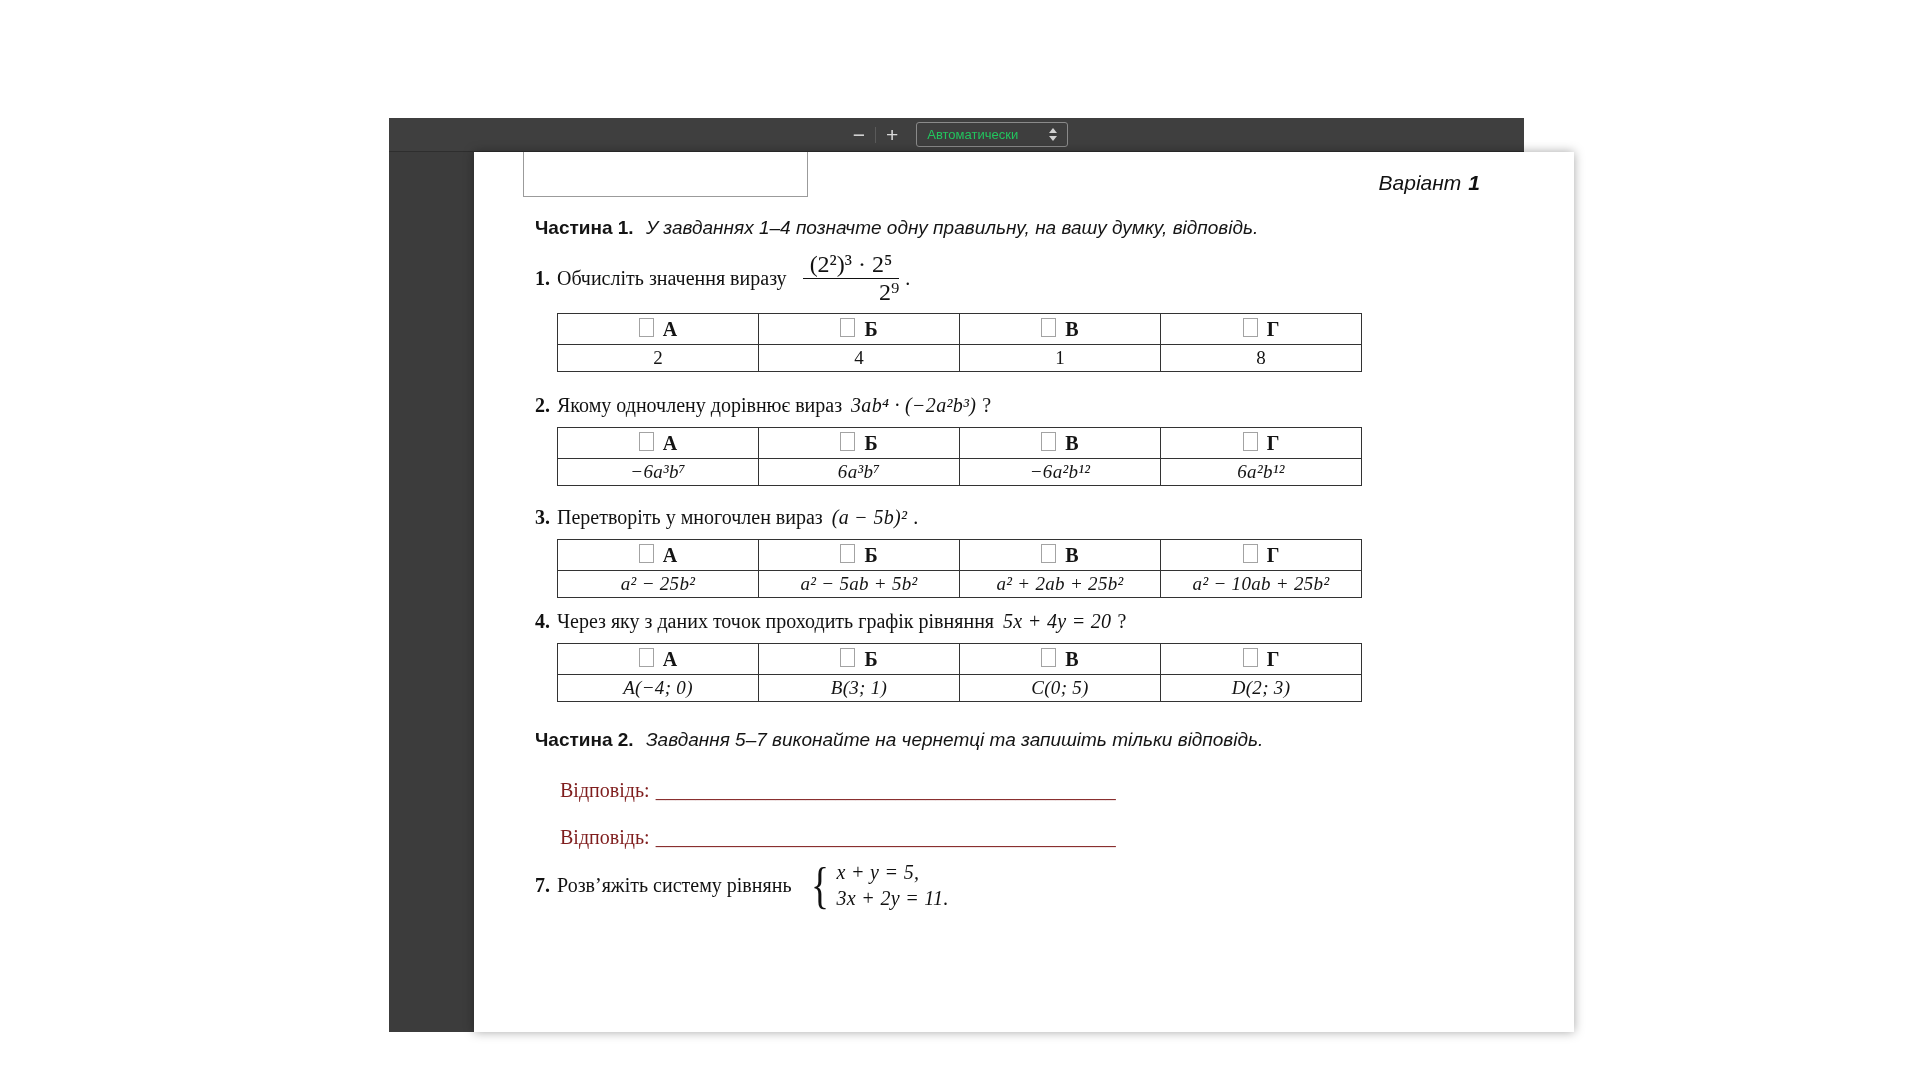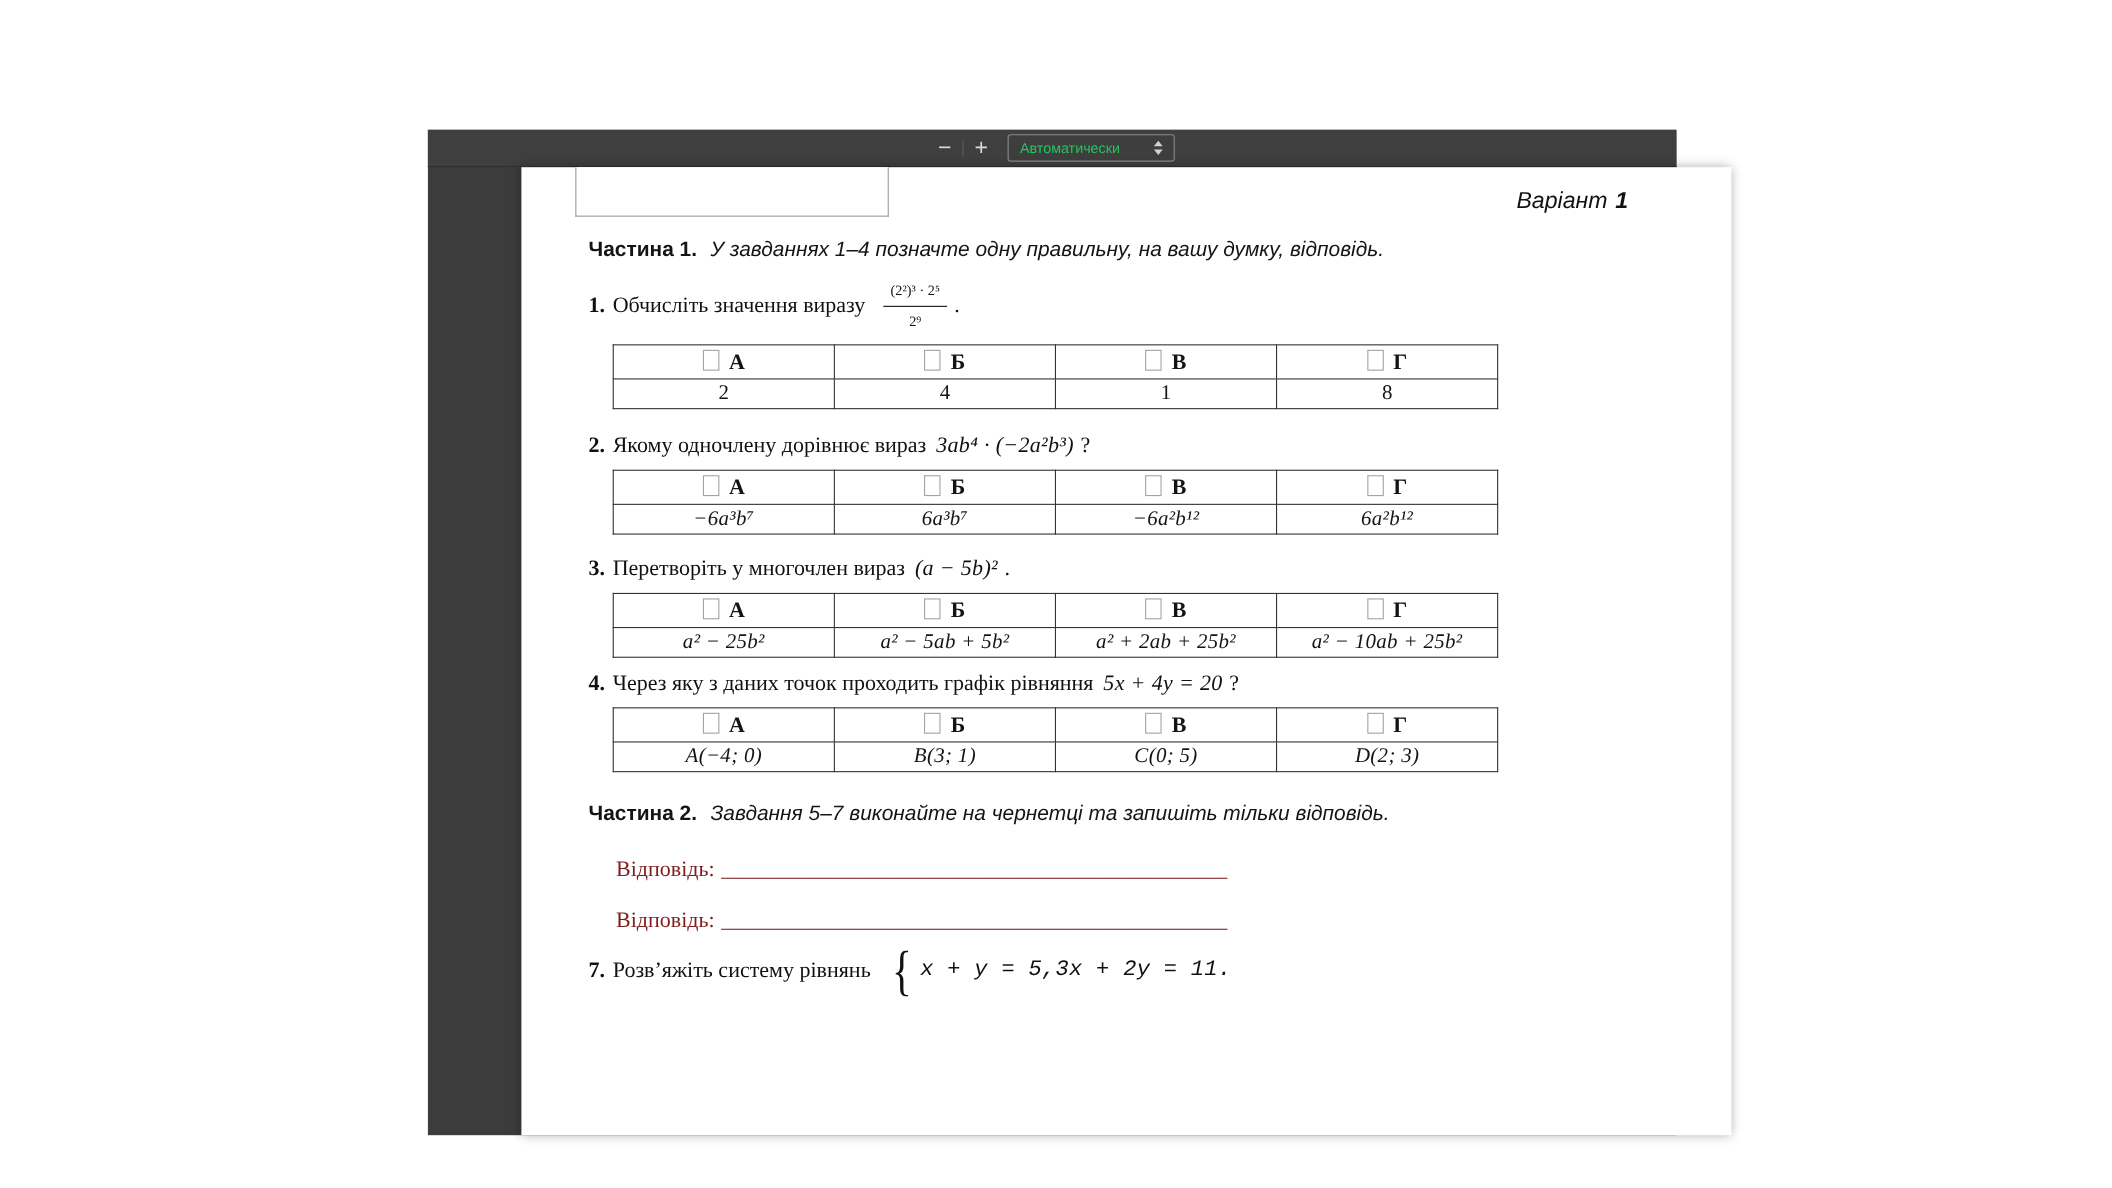--- a/index.html
+++ b/index.html
@@ -58,21 +58,21 @@
   .head2 { margin-top:26px; }
 
   .serif, .problem, .answer-row, .answer-table { font-family:"Liberation Serif","DejaVu Serif",serif; }
 
   .problem { font-size:20px; line-height:27px; color:#111; }
   .pnum { font-weight:700; margin-right:7px; }
   .math { font-style:italic; margin-left:9px; letter-spacing:0.3px; }
   .suffix { margin-left:6px; }
 
   .p1 { display:flex; align-items:center; margin-top:14px; }
-  .frac { display:inline-block; text-align:center; margin-left:16px; font-size:13px; line-height:22px; }
+  .frac { display:inline-block; text-align:right; margin-left:16px; font-size:24px; line-height:22px; }
   .frac .num { display:block; padding:0 7px 3px; border-bottom:1px solid #111; }
   .frac .den { display:block; padding-top:2px; }
 
   .p2 { margin-top:20px; }
   .p3 { margin-top:18px; }
   .p4 { margin-top:10px; }
   .p5 { margin-top:22px; }
   .p6 { margin-top:14px; }
   .p7 { margin-top:10px; display:flex; align-items:center; }
 
@@ -99,21 +99,21 @@
     margin-top:28px; margin-left:25px; font-size:20px; color:#7f1d1d;
     white-space:nowrap;
   }
   .answer-row .blank { letter-spacing:0; margin-left:6px; }
   .ans2 { margin-top:24px; }
 
   .brace {
     font-size:50px; font-weight:400; line-height:46px; margin:0 5px 0 16px;
     transform:scaleX(0.75); color:#111;
   }
-  .sys-lines { display:flex; flex-direction:row; font-style:italic; font-size:20px; line-height:26px; letter-spacing:0.3px;font-family:Liberation Mono, monospace; }
+  .sys-lines { display:flex; flex-direction:column; font-style:italic; font-size:20px; line-height:26px; letter-spacing:0.3px; }
 </style>
 </head>
 <body>
 
 <div class="viewer">
 
   <div class="toolbar">
     <span class="tb-btn">−</span>
     <span class="tb-divider"></span>
     <span class="tb-btn">+</span>

